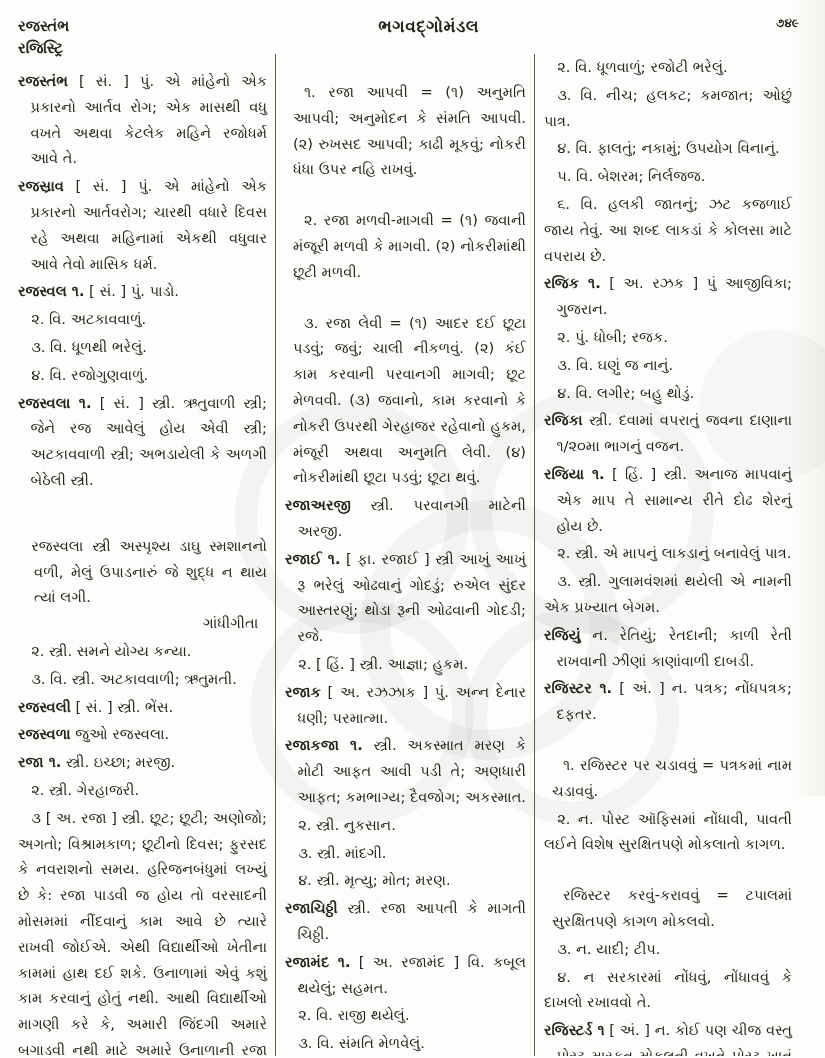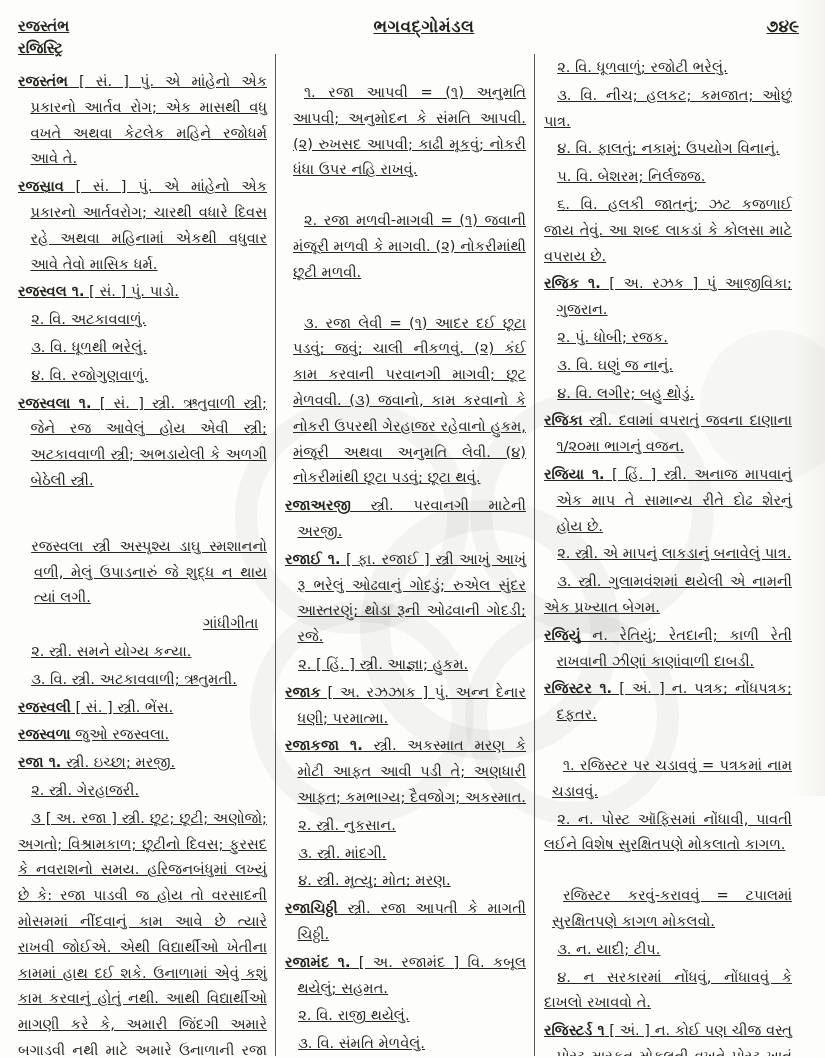--- a/index.html
+++ b/index.html
@@ -10,36 +10,35 @@
     color:#26241f;
     overflow:hidden;
     position:relative;
   }
   .page{
     position:relative;
     width:825px;height:796px;
     box-sizing:border-box;
     padding:12px 8px 18px 16px;
     background:linear-gradient(90deg, #fdfdfb 0%, #fdfdfb 96%, #f3f2ee 100%);
-    text-decoration:underline;
   }
   
   .watermark{position:absolute;inset:0;z-index:0;pointer-events:none;}
   .ring{position:absolute;border-radius:50%;border:22px solid rgba(60,60,55,0.05);}
   .blob{position:absolute;border-radius:50%;background:rgba(60,60,55,0.035);}
   
   .header{
     position:relative;z-index:2;
     display:flex;justify-content:space-between;align-items:flex-start;
     padding:4px 14px 0 2px;
     height:56px;box-sizing:border-box;
   }
   .guide{font-size:15px;line-height:1.45;font-weight:600;}
   .title{font-size:17px;font-weight:700;letter-spacing:.5px;transform:translateX(6px);}
-  .pageno{font-size:17px;font-weight:600;padding-right:4px;}
+  .pageno{font-size:12px;font-weight:600;padding-right:4px;}
   
   .columns{
     position:relative;z-index:1;
     display:flex;
     height:988px;
     box-sizing:border-box;
   }
   .col{
     width:259px;
     box-sizing:border-box;

